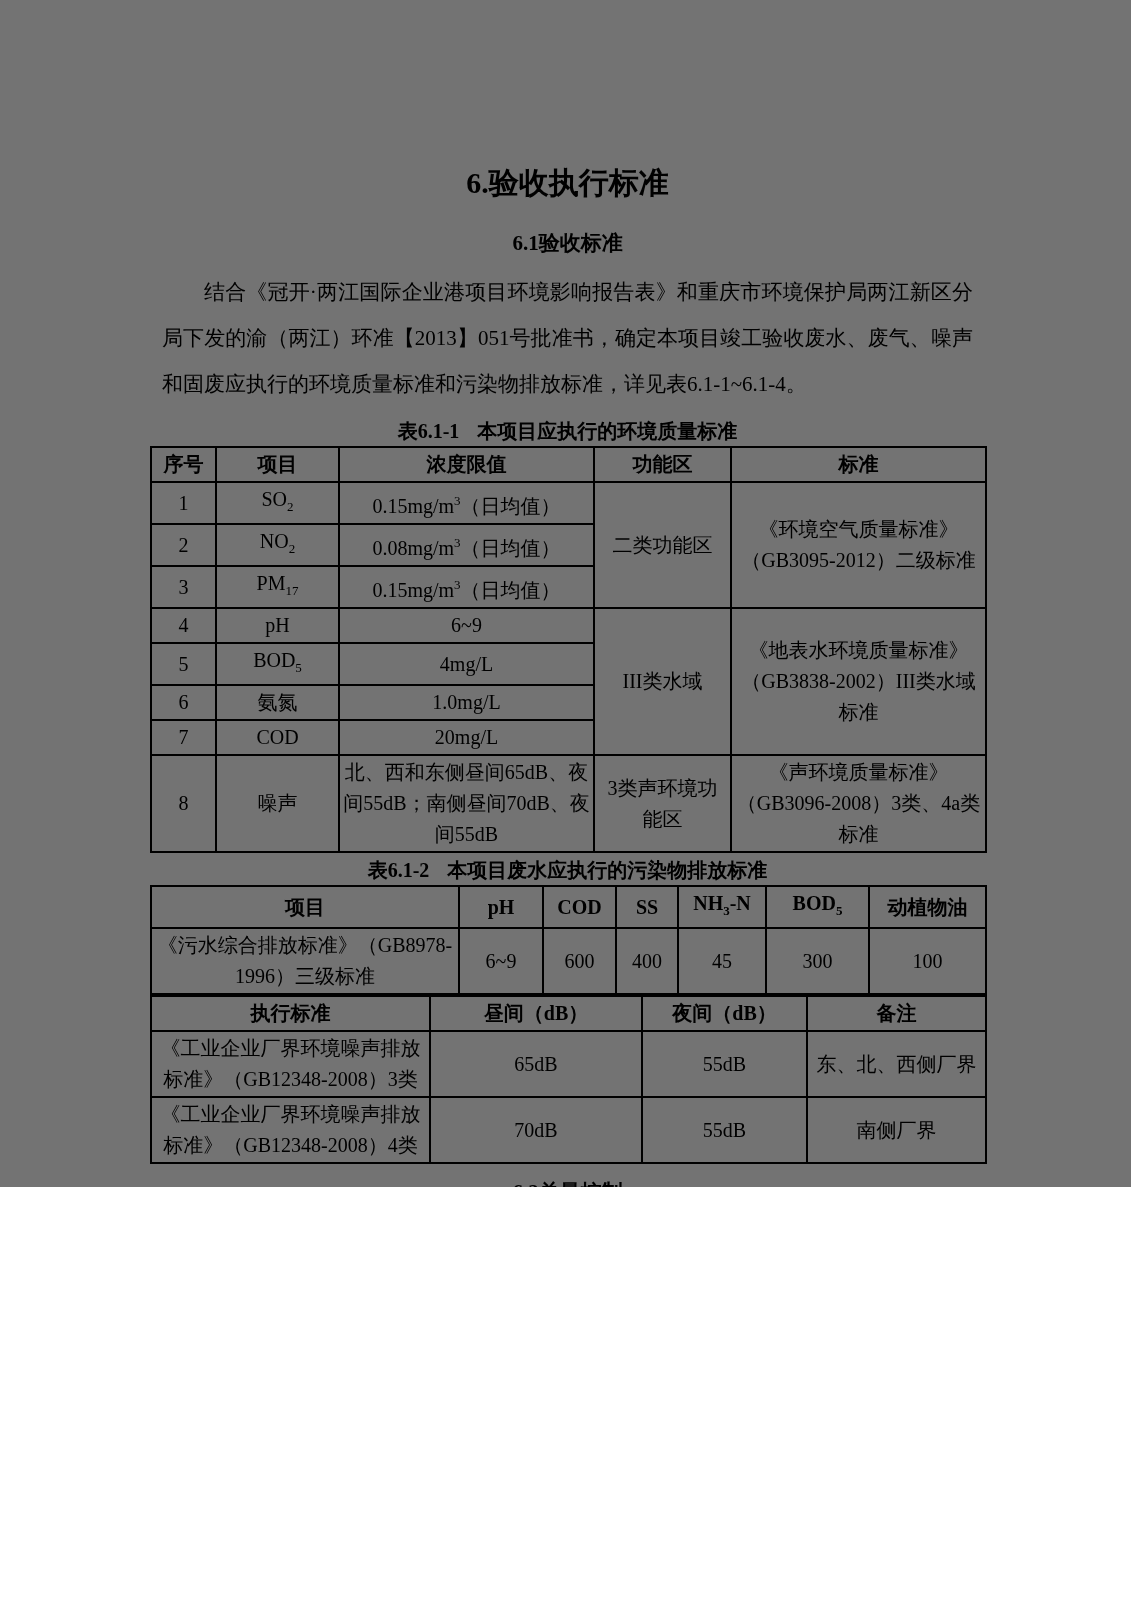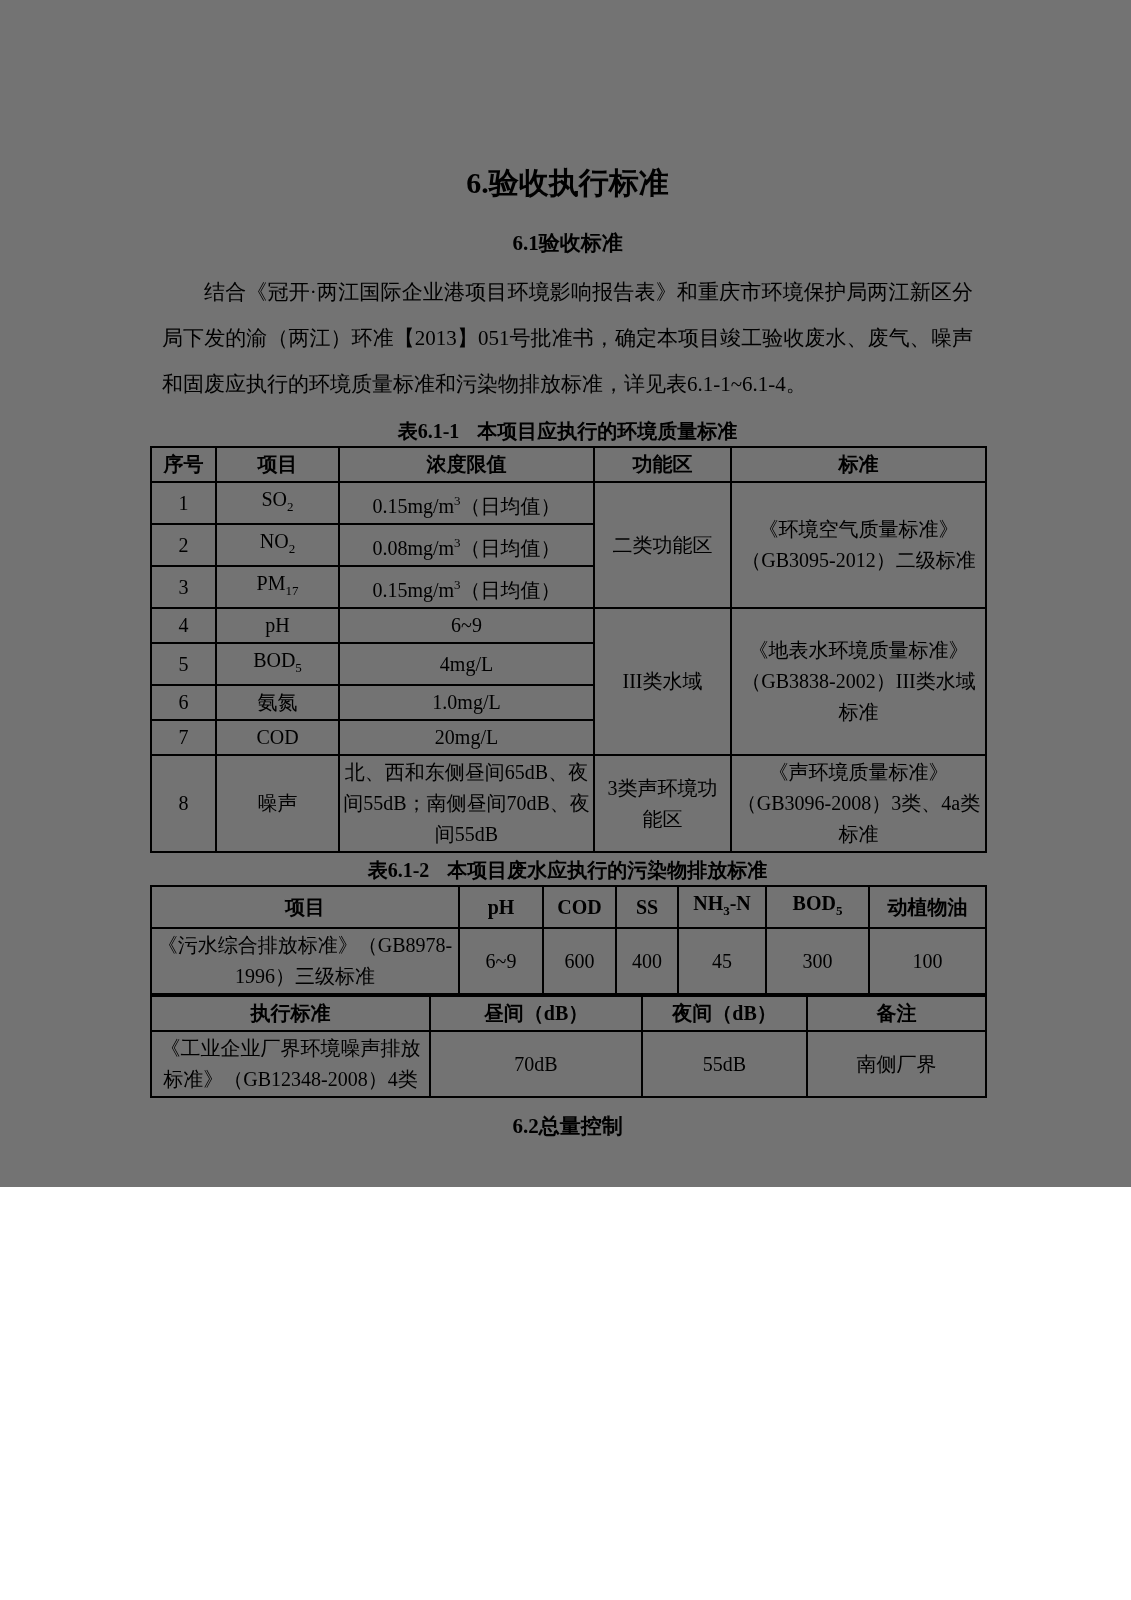--- a/index.html
+++ b/index.html
@@ -179,20 +179,26 @@
         <col style="width:179px">
     </colgroup>
     <tbody>
         <tr class="hdr h32">
       <td>执行标准</td>
       <td>昼间（dB）</td>
       <td>夜间（dB）</td>
       <td>备注</td>
     </tr>
     <tr class="h65">
+      <td>《工业企业厂界环境噪声排放标准》（GB12348-2008）3类</td>
+      <td>65dB</td>
+      <td>55dB</td>
+      <td>东、北、西侧厂界</td>
+    </tr>
+    <tr class="h65">
       <td>《工业企业厂界环境噪声排放标准》（GB12348-2008）4类</td>
       <td>70dB</td>
       <td>55dB</td>
       <td>南侧厂界</td>
     </tr>
   </tbody>
     </table>
 
   <h2 class="sec-heading">6.2总量控制</h2>
 

